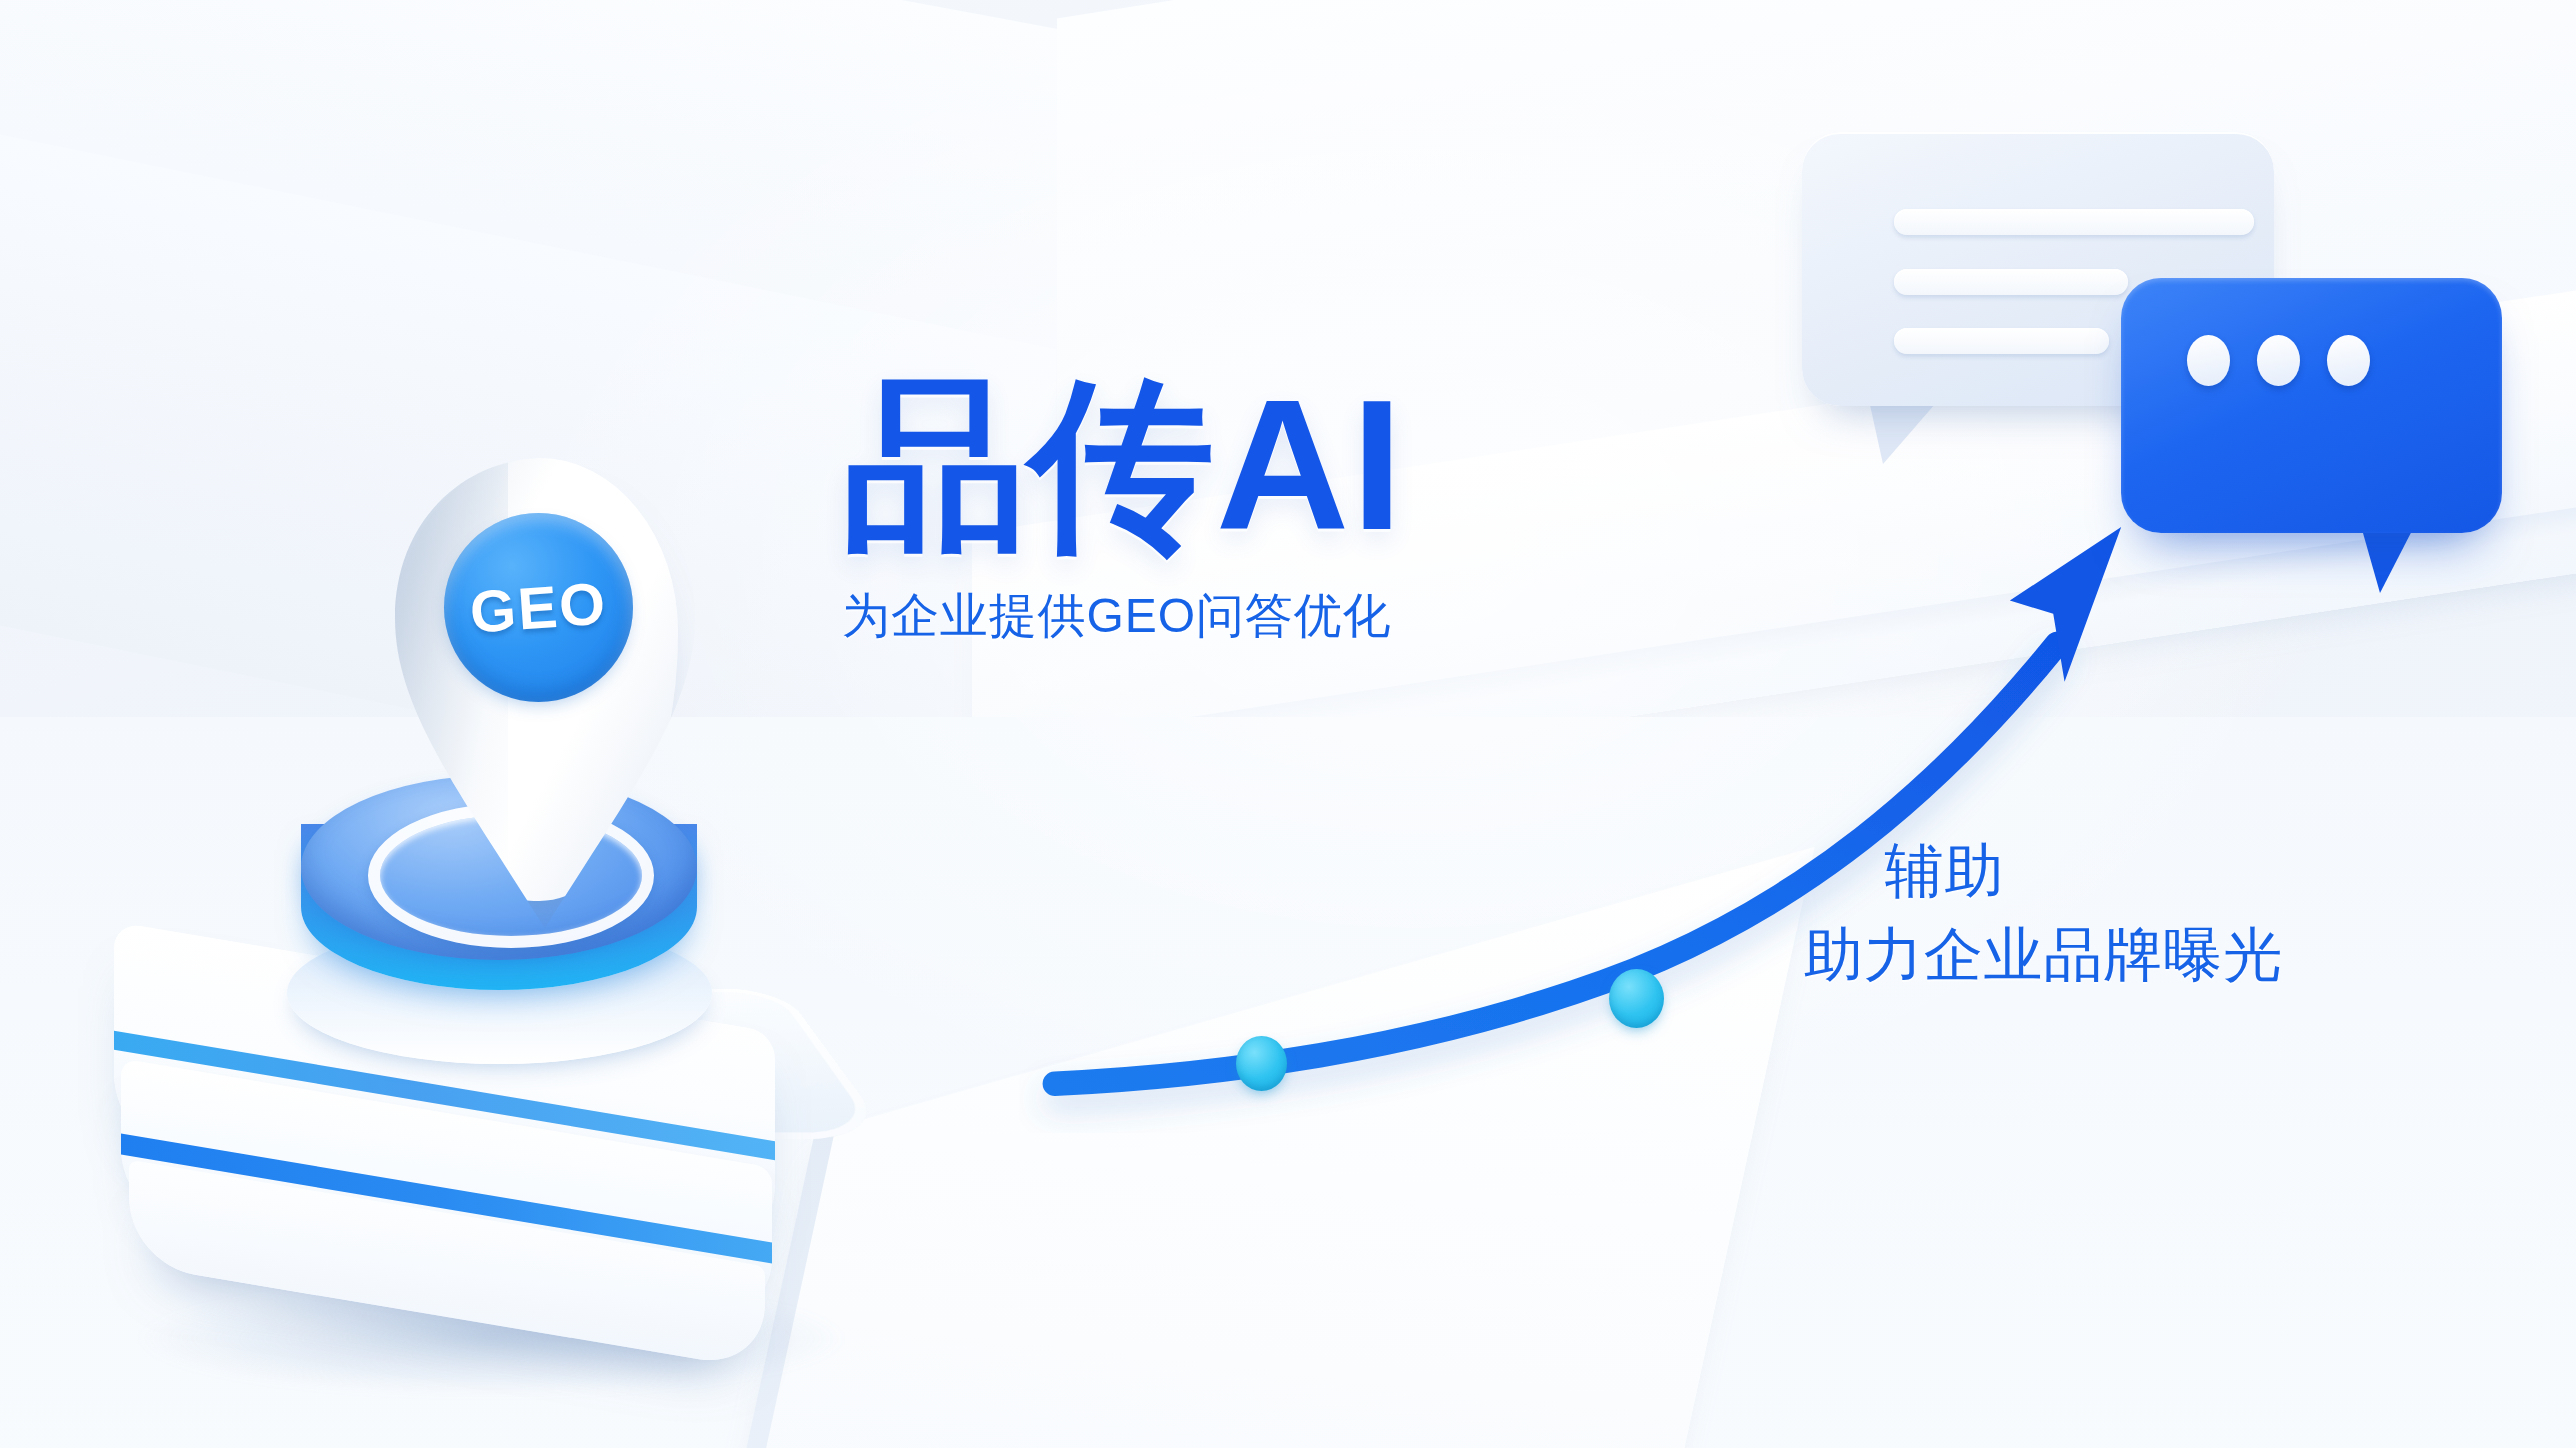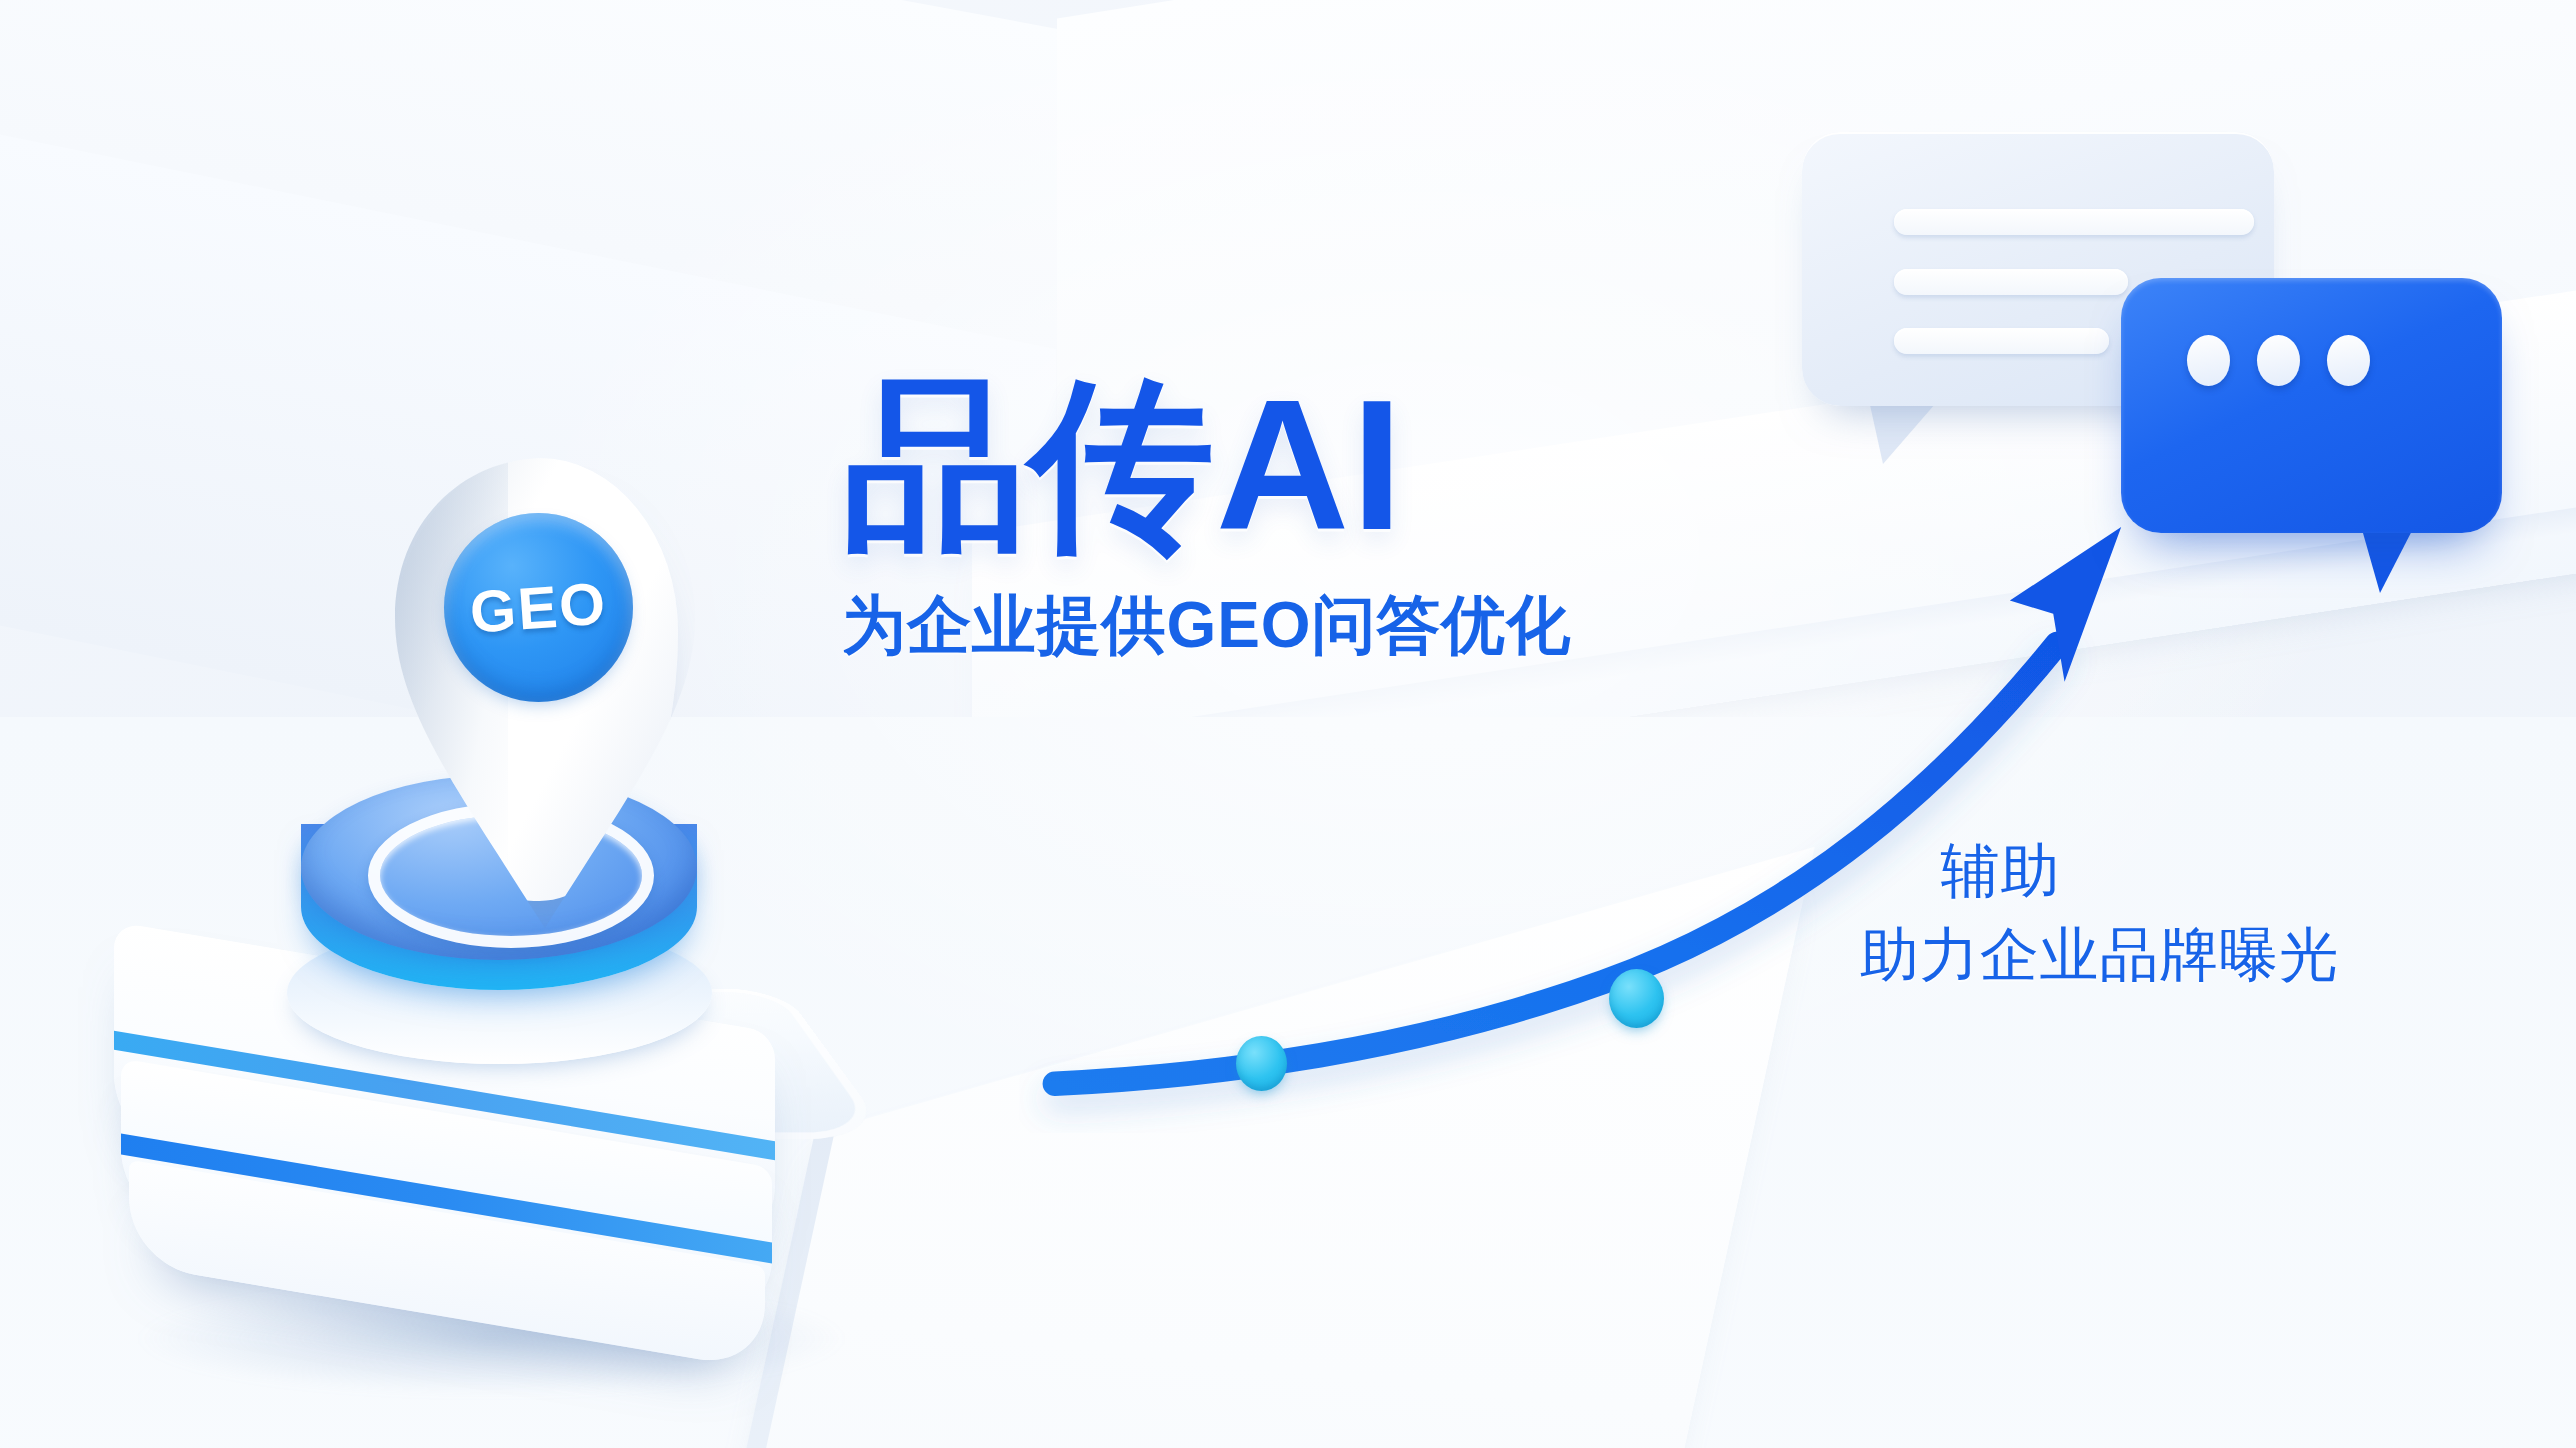--- a/index.html
+++ b/index.html
@@ -68,27 +68,27 @@
   }
 
   
   .headline{position:absolute;left:842px;top:373px;width:944px;}
   .title{
     font-size:185px;line-height:1.0;font-weight:800;
     letter-spacing:1.9px;color:#1456e8;white-space:nowrap;
     text-shadow:0 2.8px 0 rgba(255,255,255,.75), 0 11.3px 24.5px rgba(60,110,200,.12);
   }
   .subtitle{
-    margin-top:32px;font-size:64px;line-height:1.1;font-weight:700;
+    margin-top:32px;font-size:48px;line-height:1.1;font-weight:400;
     letter-spacing:0.9px;color:#1763e8;white-space:nowrap;
     text-shadow:0 1.9px 0 rgba(255,255,255,.7);
   }
 
   
-  .caption{position:absolute;left:1788px;top:830px;text-align:center;width:623px;}
+  .caption{position:absolute;left:1732px;top:830px;text-align:center;width:623px;}
   .cap-line{
     font-size:59px;line-height:1.42;font-weight:500;color:#1763e8;
     letter-spacing:0.9px;white-space:nowrap;
     text-shadow:0 1.9px 0 rgba(255,255,255,.7);
   }
   .cap-line.l1{padding-right:198px;}
 
   
   .pin-group{position:absolute;left:142px;top:443px;width:849px;height:811px;}
 

